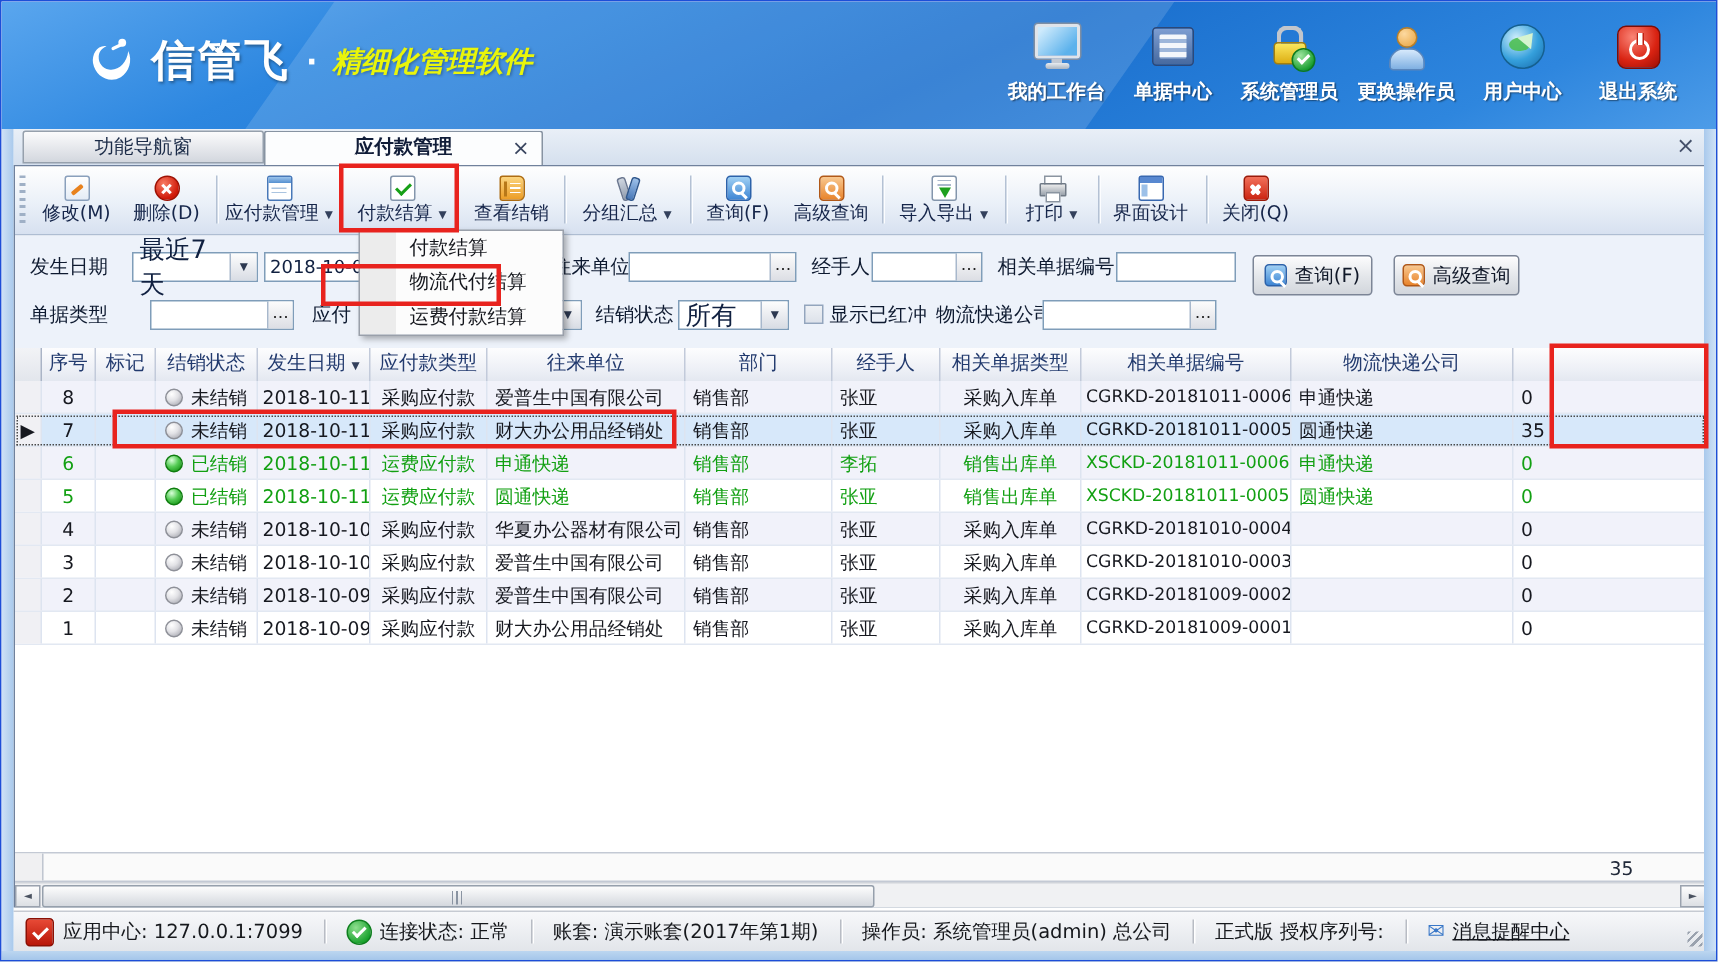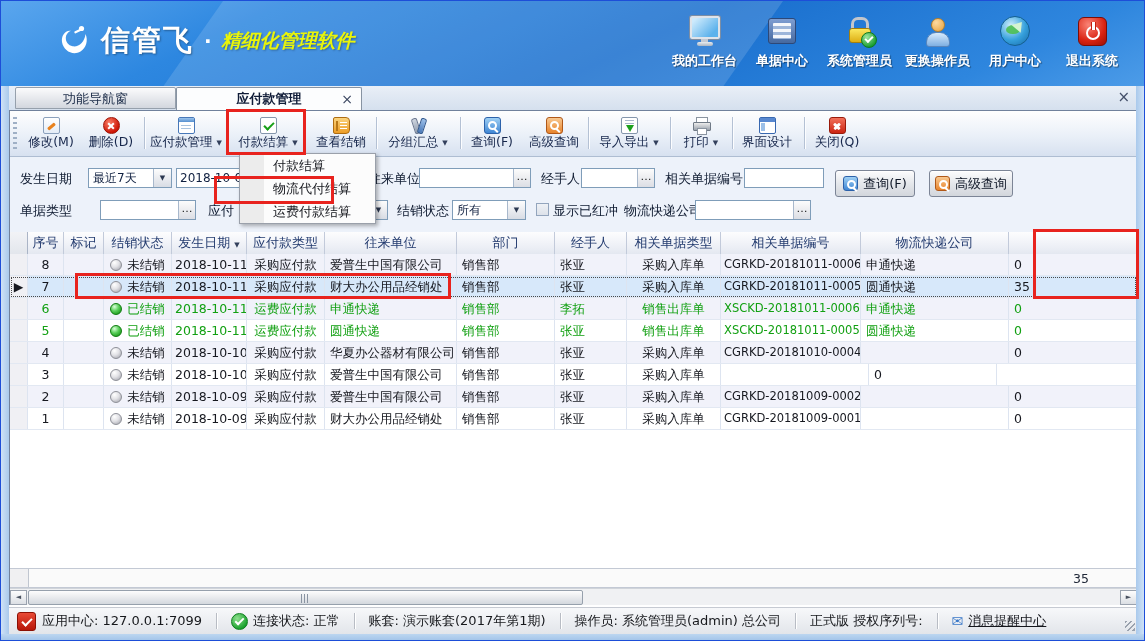--- a/index.html
+++ b/index.html
@@ -93,21 +93,21 @@
   .ti-close{border-radius:3px;background:linear-gradient(#f2705a,#cb2412);border:1px solid #991a0a;box-sizing:border-box;}
   .ti-close::before,.ti-close::after{content:"";position:absolute;left:3.5px;top:7px;width:8px;height:2.5px;background:#fff;border-radius:1px;}
   .ti-close::before{transform:rotate(45deg);} .ti-close::after{transform:rotate(-45deg);}
   
   .filter-panel{position:absolute;left:0;top:46px;width:1127px;height:75px;background:#edf2fa;border-bottom:1px solid #c4d0e2;font-size:13px;color:#0e1a30;}
   .flabel{position:absolute;height:22px;line-height:22px;white-space:nowrap;}
   .fld{position:absolute;height:20px;box-sizing:border-box;border:1px solid #7f9db9;background:#fff;font-size:12px;color:#102040;display:flex;align-items:center;}
   .fld input{border:none;outline:none;flex:1;min-width:0;height:16px;font-size:12px;font-family:inherit;color:#102040;padding:0 3px;background:transparent;}
   .dots-btn{width:16px;height:18px;border-left:1px solid #a8b8cc;background:linear-gradient(#fcfcfc,#dcdee4);font-size:11px;line-height:16px;text-align:center;color:#202020;cursor:pointer;flex:0 0 auto;}
   .cbo-arrow{width:17px;height:18px;border-left:1px solid #a8b8cc;background:linear-gradient(#fdfdfd,#d8dce4);text-align:center;line-height:18px;font-size:7px;color:#2c3850;cursor:pointer;flex:0 0 auto;}
-  .cbo-text{flex:1;padding:0 4px;font-size:12px;}
+  .cbo-text{flex:1;padding:0 4px;font-size:17px;}
   .fbtn{position:absolute;height:27px;box-sizing:border-box;border:1px solid #7c8596;border-radius:3px;background:linear-gradient(#fcfcfd,#e3e6ea 55%,#d2d6dc);display:flex;align-items:center;justify-content:center;gap:5px;font-size:13px;color:#101828;cursor:pointer;box-shadow:inset 0 1px 0 #fff;}
   .fbtn .ti{width:15px;height:15px;}
   .checkbox{position:absolute;width:13px;height:13px;box-sizing:border-box;border:1px solid #93a5bd;background:linear-gradient(#eef1f5,#dde2ea);cursor:pointer;}
   
   .grid-header{position:absolute;left:0;top:121px;width:1127px;height:28px;display:flex;background:linear-gradient(#fdfdfe,#ebeef5 60%,#dde2ec);border-bottom:1px solid #98a4ba;box-sizing:border-box;}
   .gcell{box-sizing:border-box;overflow:hidden;white-space:nowrap;flex:0 0 auto;}
   .hcell{border-right:1px solid #c2cada;line-height:21px;text-align:center;font-size:13px;color:#223a6e;cursor:pointer;}
   .gutter-h{width:18px;border-right:1px solid #aab4c6;background:linear-gradient(#f2f3f6,#dfe3ea);}
   .grid-body{position:absolute;left:0;top:143px;width:1127px;}
   .grow{display:flex;height:22px;box-sizing:border-box;border-bottom:1px solid #e2e8f2;background:#fff;cursor:pointer;position:relative;}
@@ -487,20 +487,21 @@
           <div class="gcell gutter"></div>
           <div class="gcell tc" style="width: 36px;">3</div>
           <div class="gcell tc" style="width: 40px;"></div>
           <div class="gcell tc" style="width: 68px;"><span class="sphere su"></span><span>未结销</span></div>
           <div class="gcell tc" style="width: 75px;">2018-10-10</div>
           <div class="gcell tc" style="width: 78px;">采购应付款</div>
           <div class="gcell tl" style="width: 132px;">爱普生中国有限公司</div>
           <div class="gcell tl" style="width: 98px;">销售部</div>
           <div class="gcell tl" style="width: 72px;">张亚</div>
           <div class="gcell tc" style="width: 94px;">采购入库单</div>
+          <div class="gcell tc" style="width: 140px; font-size: 11.5px;">CGRKD-20181010-0003</div>
           <div class="gcell tl" style="width: 148px;"></div>
           <div class="gcell tl" style="width: 128px;">0</div>
         </div>
         <div class="grow alt">
           <div class="gcell gutter"></div>
           <div class="gcell tc" style="width: 36px;">2</div>
           <div class="gcell tc" style="width: 40px;"></div>
           <div class="gcell tc" style="width: 68px;"><span class="sphere su"></span><span>未结销</span></div>
           <div class="gcell tc" style="width: 75px;">2018-10-09</div>
           <div class="gcell tc" style="width: 78px;">采购应付款</div>

